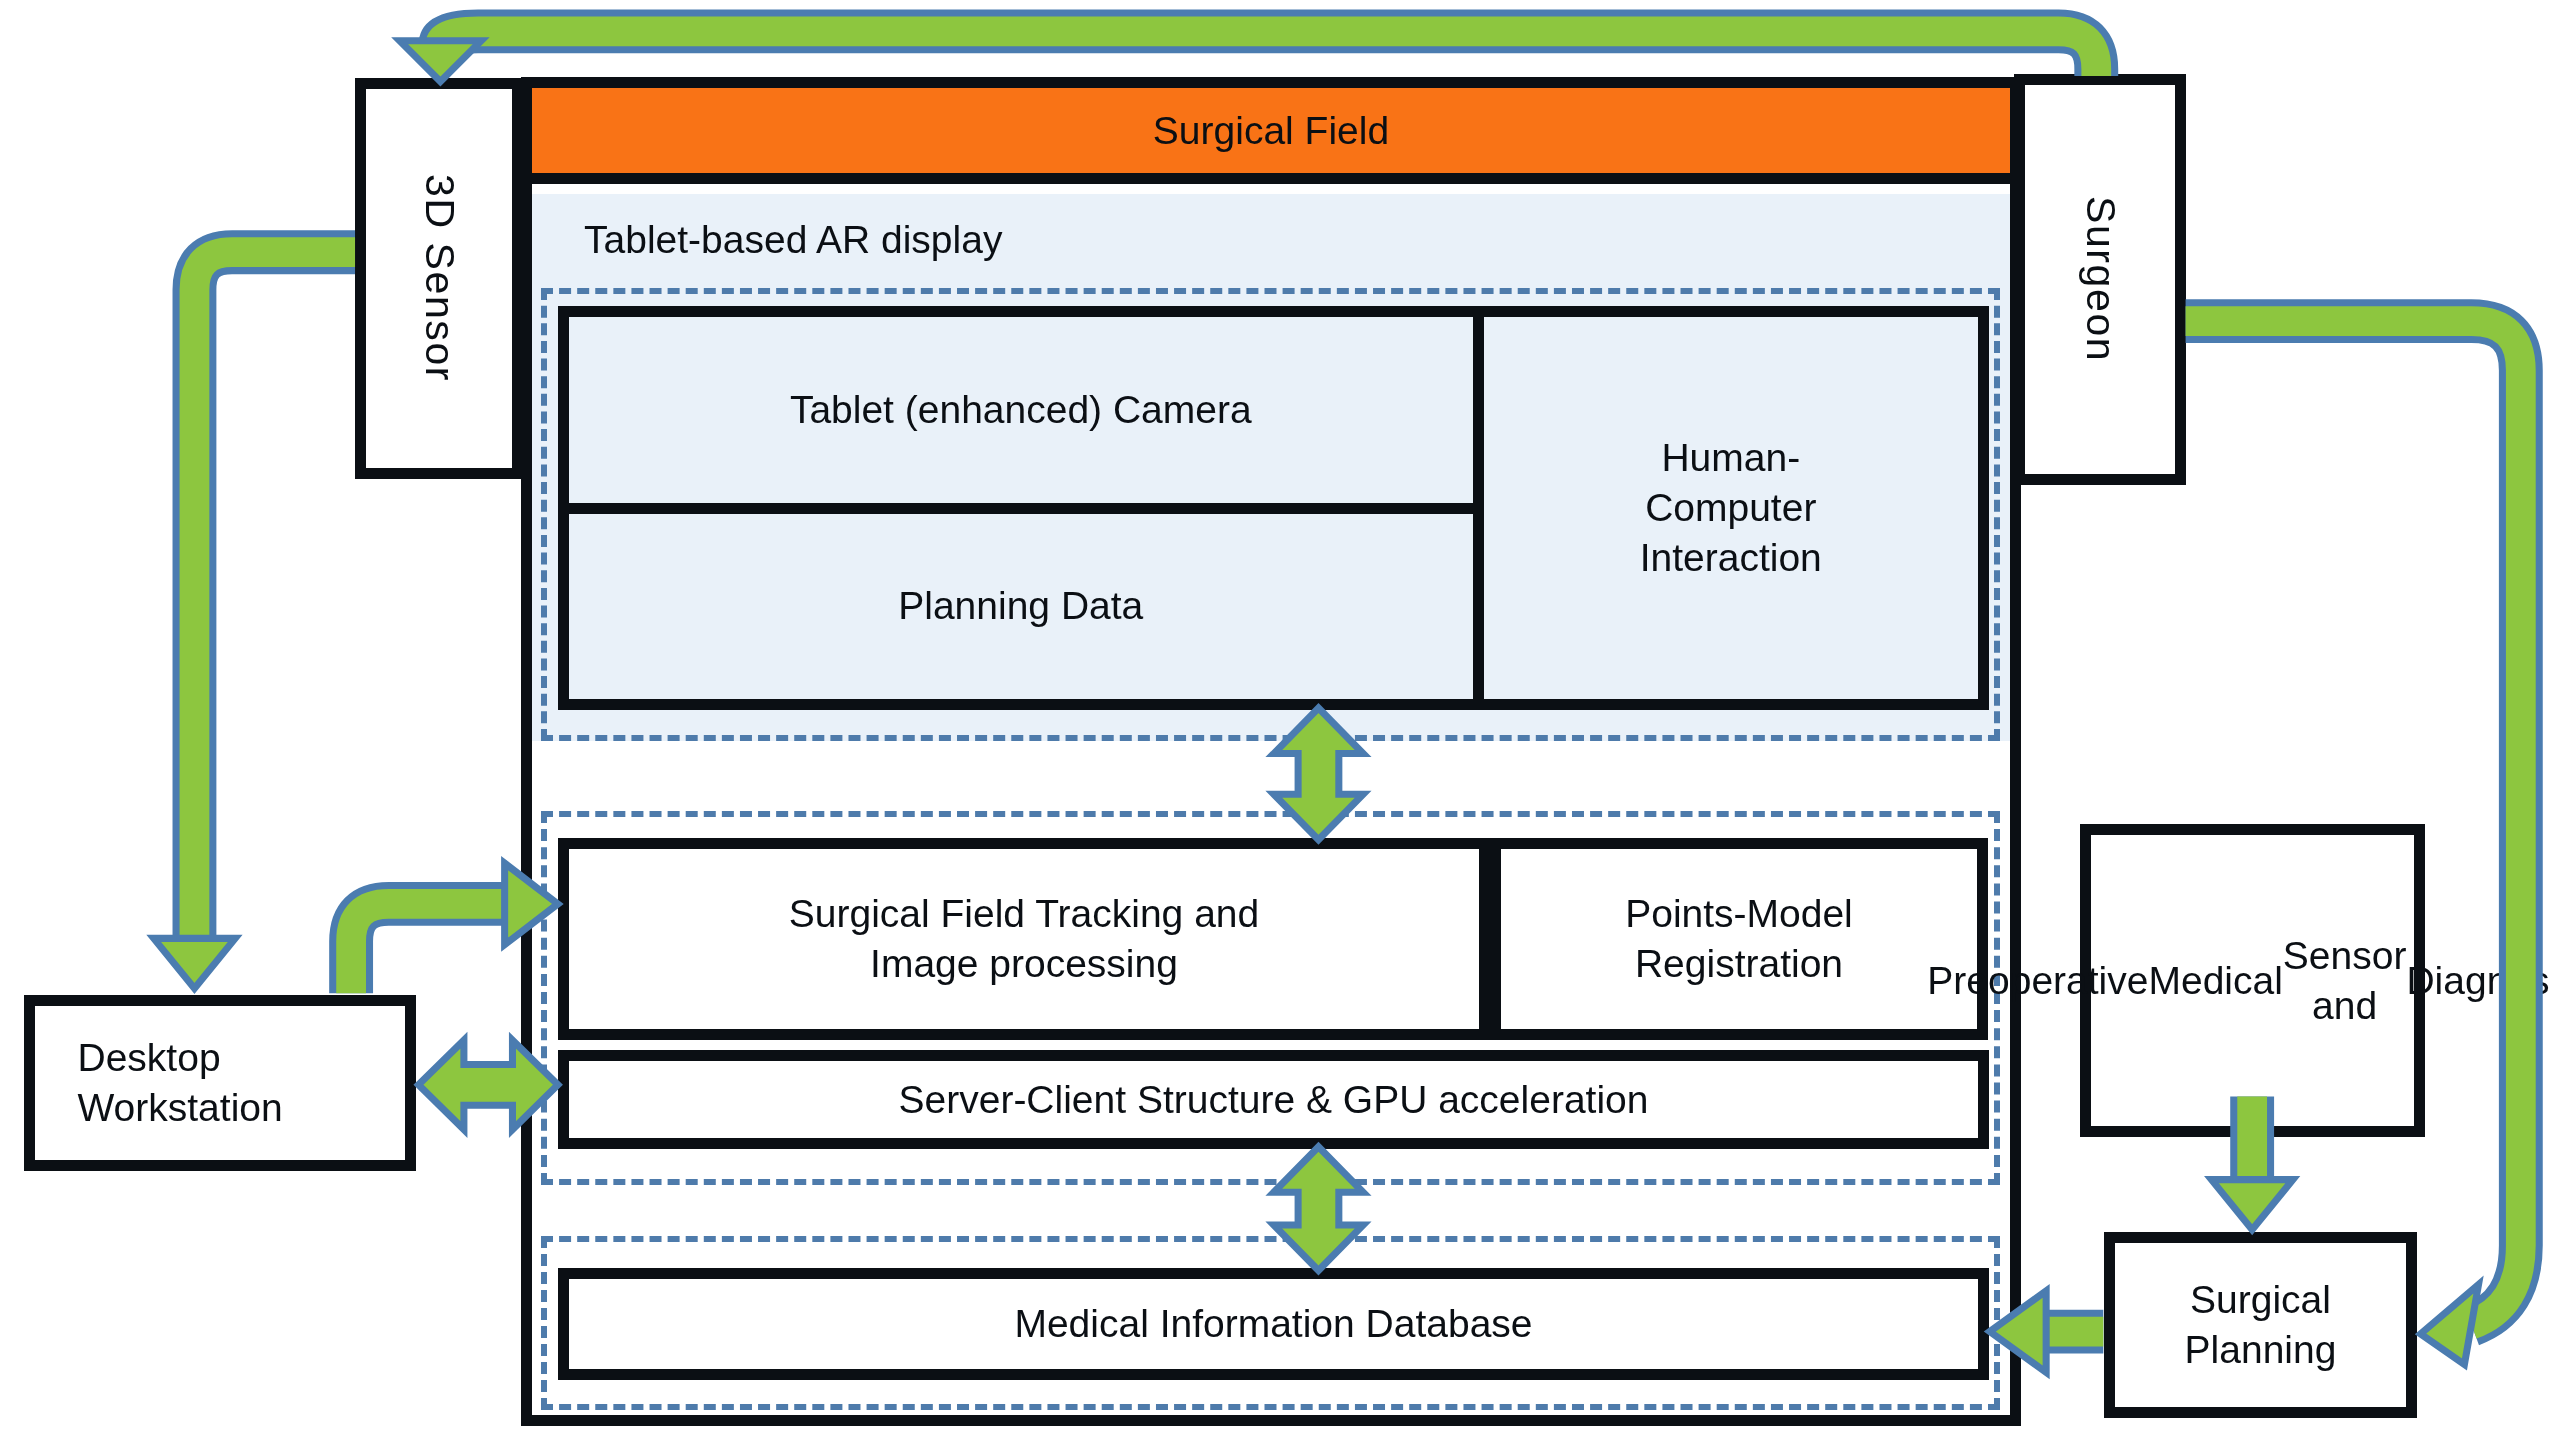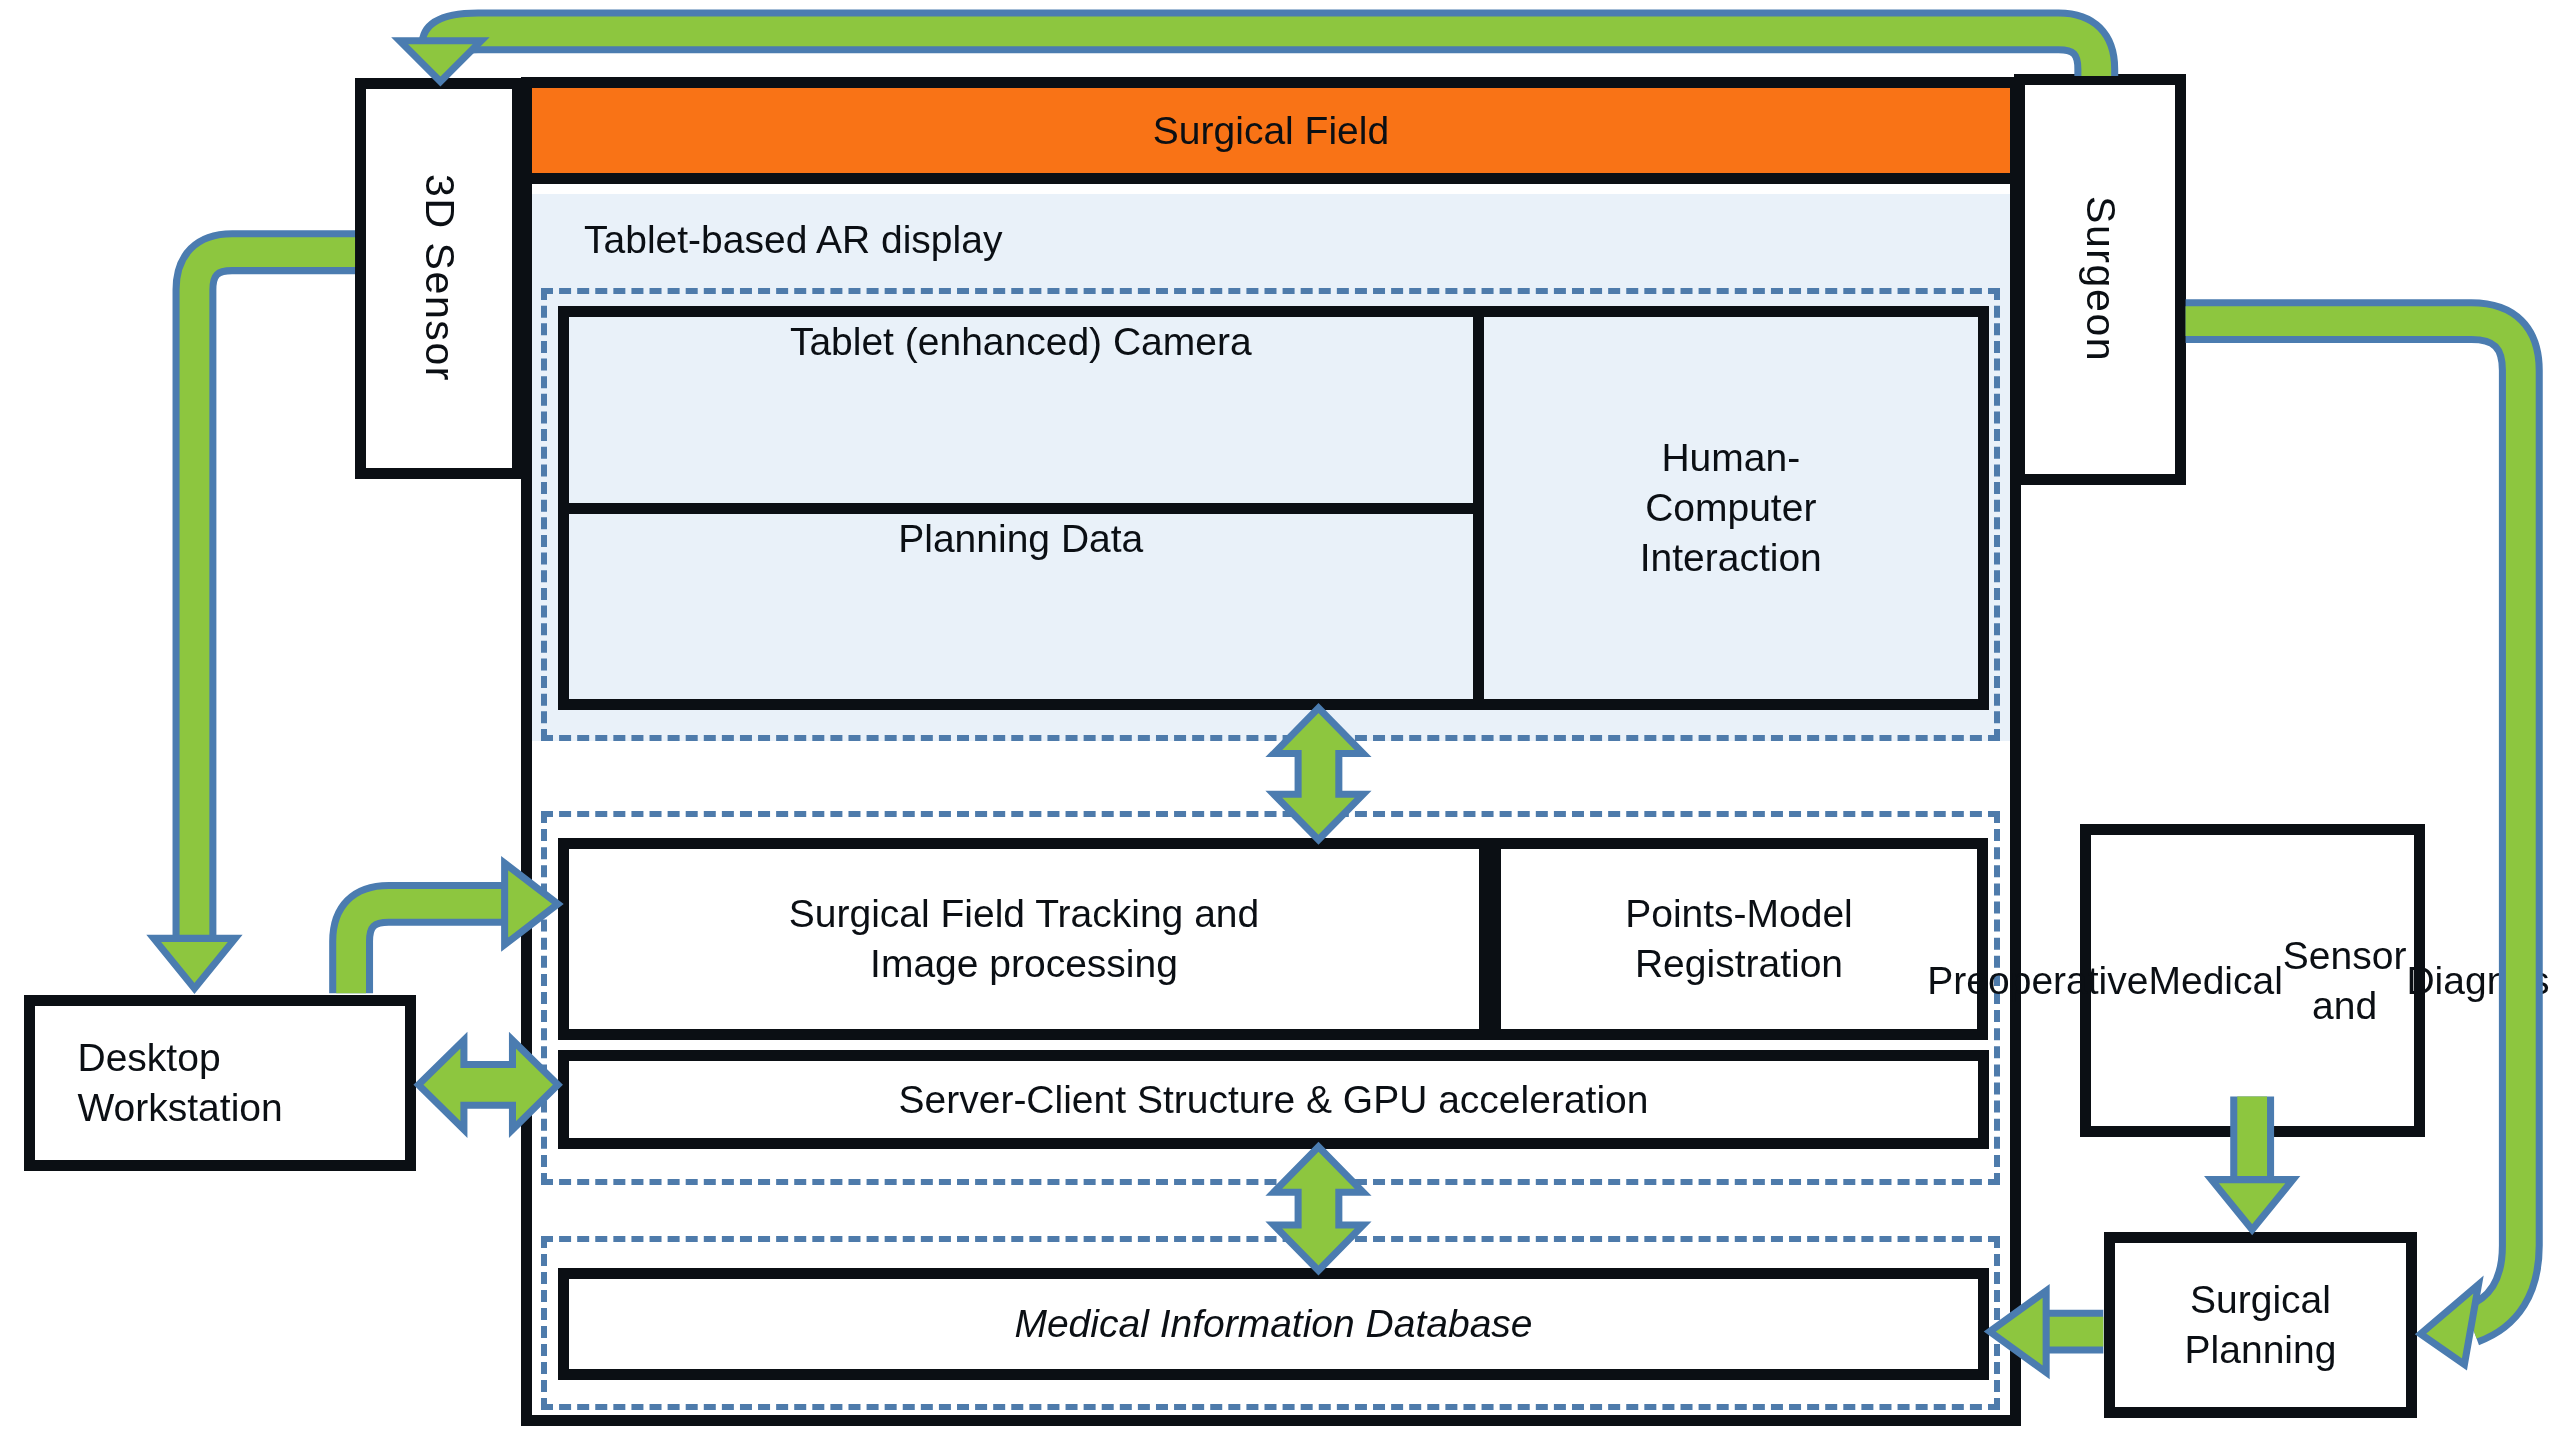--- a/index.html
+++ b/index.html
@@ -12,21 +12,21 @@
   .txt{font-size:39px;line-height:50px;}
   .vert{writing-mode:vertical-rl;font-size:41px;letter-spacing:1.6px;}
   .container{position:absolute;left:521px;top:77px;width:1500px;height:1349px;
              box-sizing:border-box;border:11px solid #0b0f14;background:#ffffff;}
   .header{left:532px;top:88px;width:1478px;height:96px;background:#f97316;
           border-bottom:11px solid #0b0f14;position:absolute;box-sizing:border-box;}
   .arsec{left:532px;top:194px;width:1478px;height:547px;background:#e9f1f9;position:absolute;}
   .arlabel{position:absolute;left:584px;top:194px;height:91px;display:flex;align-items:center;}
   .innerbox1{left:558px;top:306px;width:1431px;height:404px;display:flex;padding:0;}
   .col-left{flex:1 1 auto;width:910px;display:flex;flex-direction:column;}
-  .row{flex:1;display:flex;justify-content:center;text-align:center;}
+  .row{flex:1;display:flex;align-items:center;justify-content:center;text-align:center;}
   .row.div{border-bottom:11px solid #0b0f14;}
   .col-right{width:498px;border-left:11px solid #0b0f14;display:flex;align-items:center;
              justify-content:center;text-align:center;flex-direction:column;}
   svg.overlay{position:absolute;left:0;top:0;z-index:60;pointer-events:none;}
   .z40{z-index:40;} .z30{z-index:30;} .z20{z-index:20;}
 </style>
 </head>
 <body>
 
 <div class="stage">
@@ -71,21 +71,21 @@
     <span>Points-Model</span>
     <span>Registration</span>
   </div>
 
   <div class="box center txt z40" style="left:558px;top:1050px;width:1431px;height:99px;">
     <span>Server-Client Structure &amp; GPU acceleration</span>
   </div>
 
   <div class="dashed z30" style="left:541px;top:1236px;width:1459px;height:174px;"></div>
 
-  <div class="box center txt z40" style="left:558px;top:1268px;width:1431px;height:112px;font-style:italic;">
+  <div class="box center txt z40" style="left:558px;top:1268px;width:1431px;height:112px;">
     <span>Medical Information Database</span>
   </div>
 
   <div class="box center z40" style="left:355px;top:78px;width:168px;height:401px;">
     <span class="vert">3D Sensor</span>
   </div>
 
   <div class="box center z40" style="left:2014px;top:74px;width:172px;height:411px;">
     <span class="vert">Surgeon</span>
   </div>

